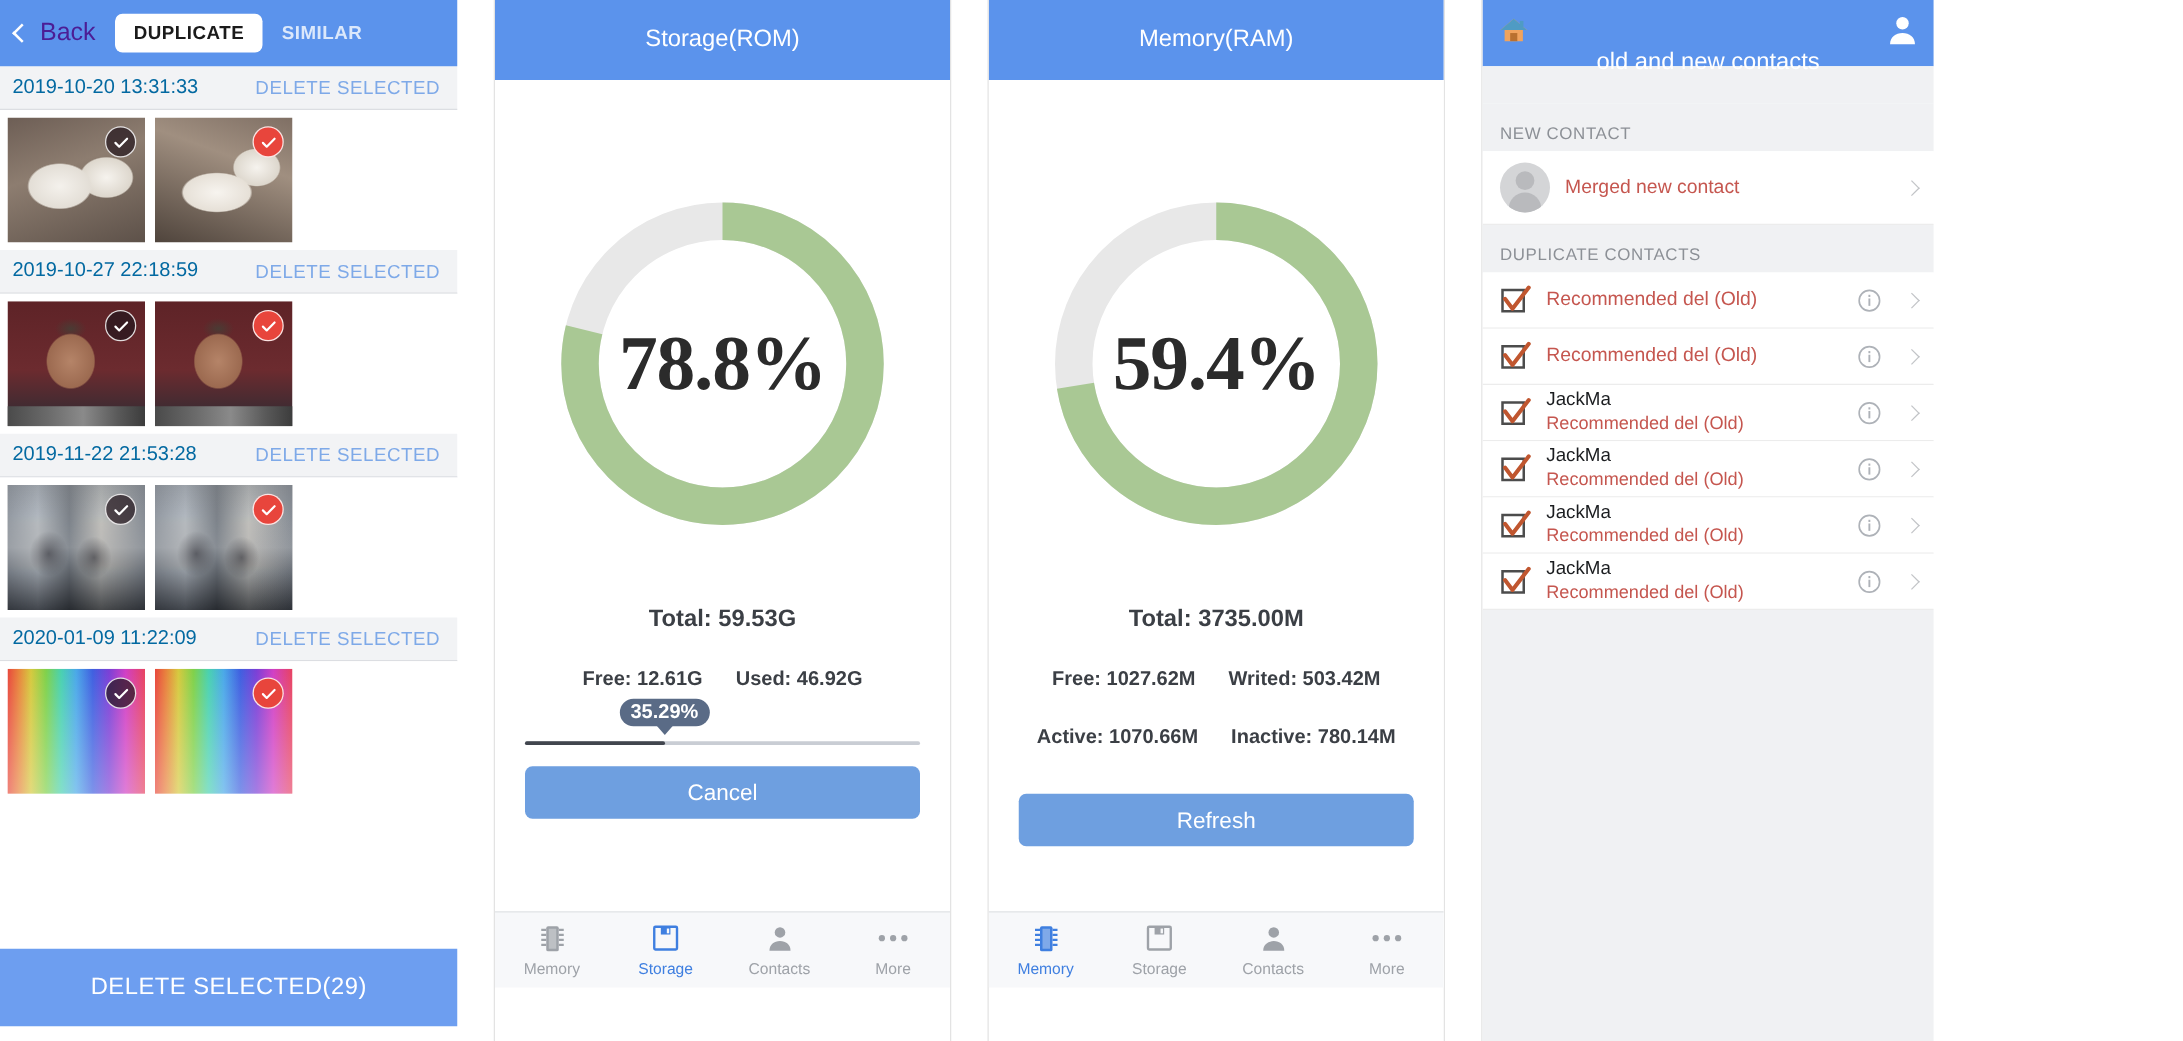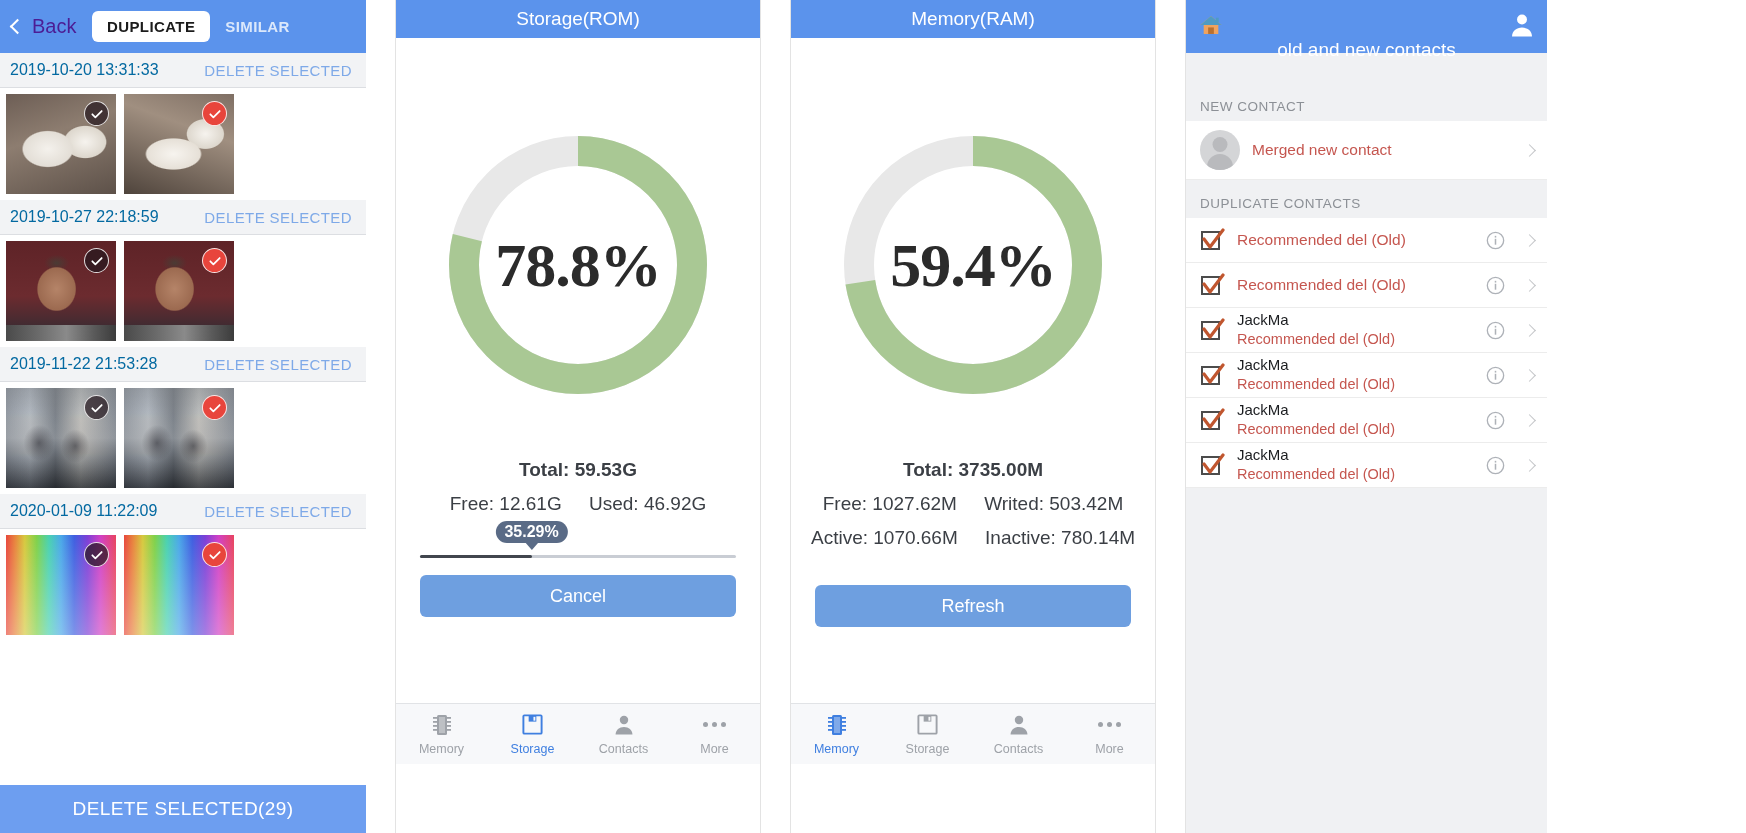--- a/index.html
+++ b/index.html
@@ -56,21 +56,21 @@
   .check {
     position: absolute; top: 7px; right: 7px; width: 25px; height: 25px; border-radius: 50%;
     display: flex; align-items: center; justify-content: center;
     border: 1.5px solid rgba(255,255,255,.85);
   }
   .check.dark { background: rgba(38,24,30,.72); }
   .check.red { background: #e8453c; }
   .check svg { width: 14px; height: 14px; }
 
   .p1-footer {
-    position: absolute; left: 0; bottom: 0; width: 366px; height: 48px;
+    position: absolute; left: 0; bottom: 12px; width: 366px; height: 62px;
     background: #6d9ef0; color: #fff; display: flex; align-items: center;
     justify-content: center; font-size: 19px; letter-spacing: .4px; cursor: pointer;
   }
 
   
   .ph-eggs {
     background:
       radial-gradient(ellipse 42px 30px at 38% 55%, #f4f1ec 0%, #e3ded6 58%, rgba(0,0,0,0) 62%),
       radial-gradient(ellipse 34px 26px at 72% 48%, #f6f3ee 0%, #ddd7cd 60%, rgba(0,0,0,0) 64%),
       linear-gradient(160deg, #6d5e55 0%, #8d7d70 40%, #5d5149 100%);
@@ -115,35 +115,35 @@
     position: relative;
   }
   .ph-rainbow::after {
     content: ""; position: absolute; inset: 0;
     background: linear-gradient(180deg, rgba(255,255,255,0) 0%, rgba(255,255,255,.32) 100%);
   }
 
   
   .p23 { width: 366px; flex: none; border-left: 1px solid #e3e3e3; border-right: 1px solid #e3e3e3; }
   .g-topbar {
-    height: 38px; background: #5b93ec; color: #fff; display: flex; align-items: center;
+    height: 64px; background: #5b93ec; color: #fff; display: flex; align-items: center;
     justify-content: center; font-size: 19px;
   }
   .g-body { position: relative; height: 726px; background: #fff; }
   .gauge-wrap { display: flex; justify-content: center; padding-top: 93px; }
   .gauge { position: relative; width: 268px; height: 268px; }
   .gauge svg { display: block; transform: rotate(-90deg); }
   .gauge-label {
     position: absolute; inset: 0; display: flex; align-items: center; justify-content: center;
     font-family: "Liberation Serif", serif; font-weight: bold;
     font-size: 62px; color: #2b2b2b; letter-spacing: -1px;
   }
   .stats { text-align: center; margin-top: 60px; color: #3b3f45; }
   .stats .total { font-size: 19px; font-weight: bold; }
-  .stats .line { font-size: 19px; font-weight: normal; margin-top: 12px; }
+  .stats .line { font-size: 16px; font-weight: bold; margin-top: 28px; }
   .stats .line span + span { margin-left: 22px; }
 
   .slider-zone { position: relative; margin: 8px 24px 0 24px; height: 42px; }
   .tooltip {
     position: absolute; left: 50%; top: -2px; transform: translateX(-50%);
     background: #5a6b86; color: #fff; font-size: 16px; font-weight: bold;
     padding: 2px 9px; border-radius: 11px; white-space: nowrap;
   }
   .tooltip::after {
     content: ""; position: absolute; left: 50%; bottom: -7px; transform: translateX(-50%);

